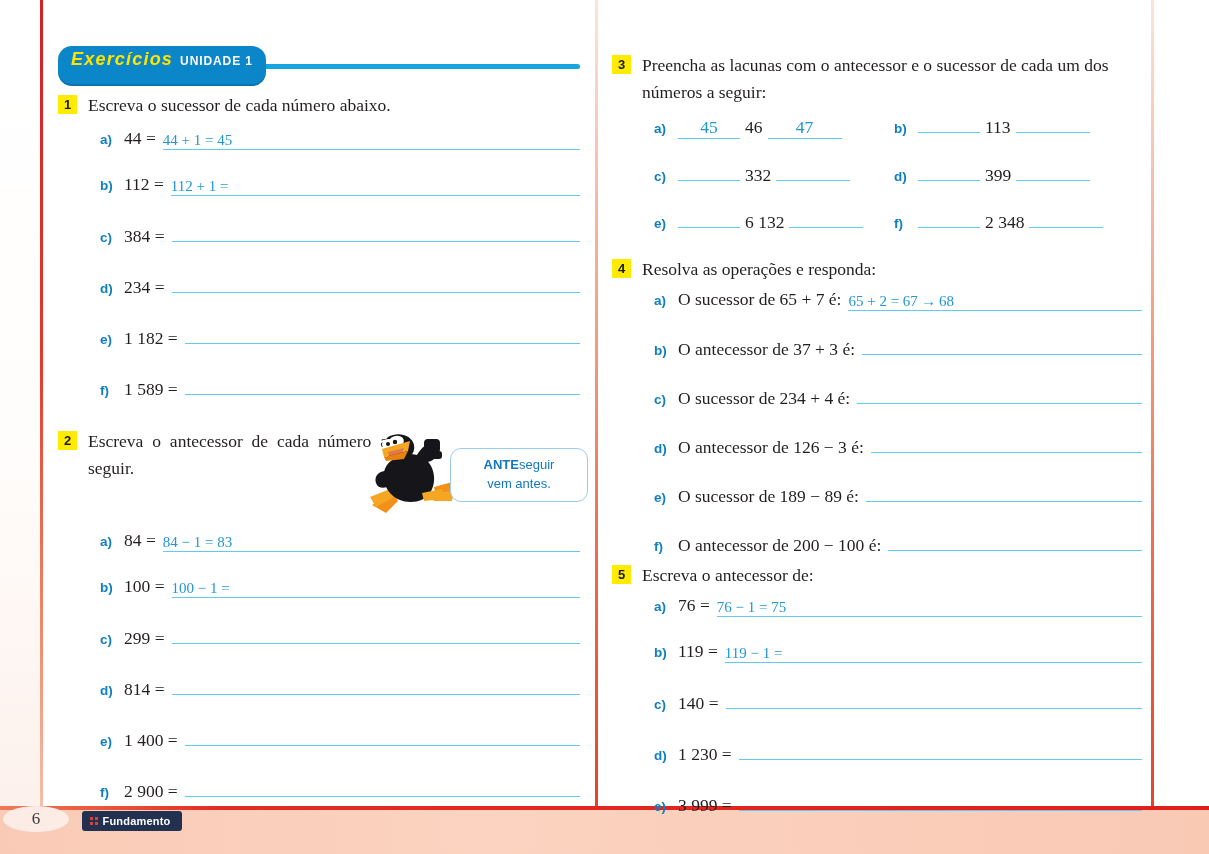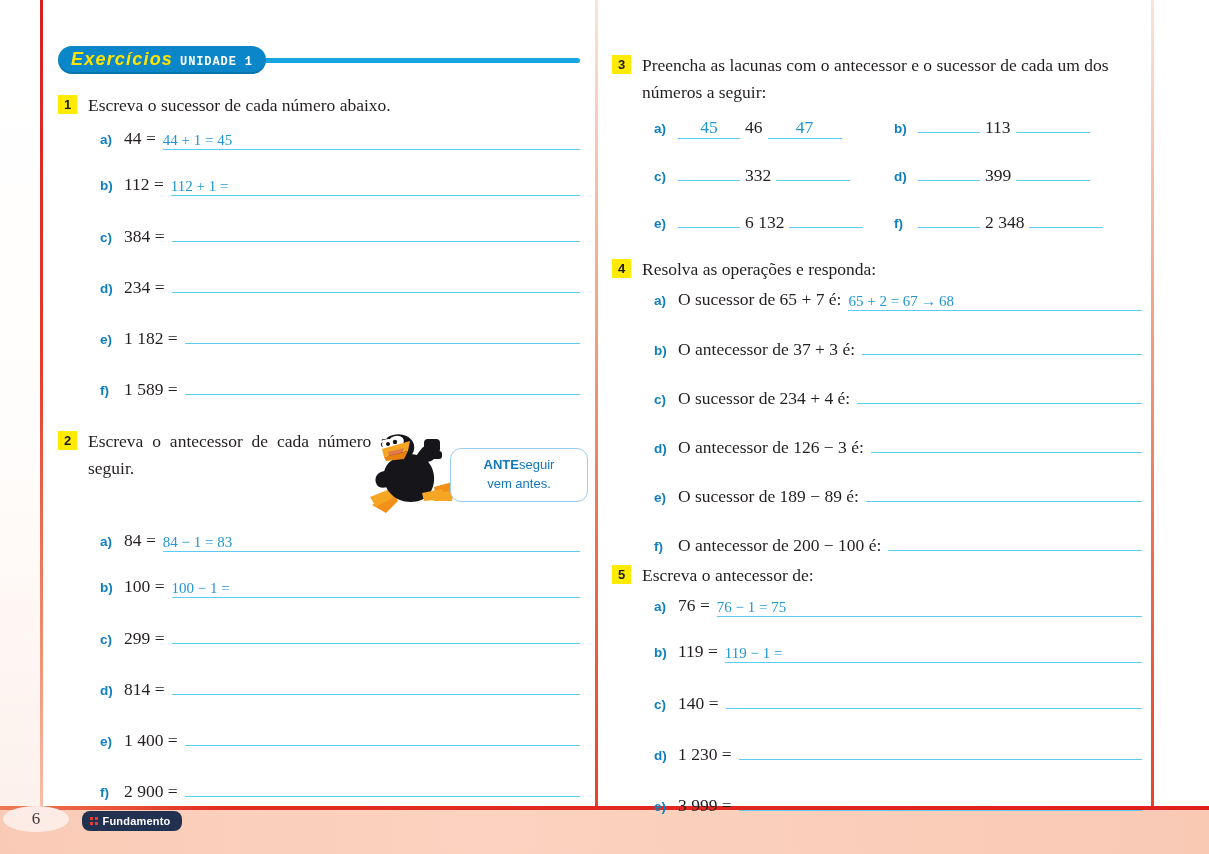--- a/index.html
+++ b/index.html
@@ -69,21 +69,21 @@
     justify-content: center;
     font-family: "Liberation Serif", serif;
     font-size: 17px;
     color: #3b3b3b;
   }
   .logo-pill {
     position: absolute;
     left: 82px; top: 811px;
     height: 20px;
     padding: 0 11px 0 8px;
-    border-radius: 8px;
+    border-radius: 3px;
     background: #22314f;
     color: #ffffff;
     font-family: "Liberation Sans", sans-serif;
     font-size: 11px;
     font-weight: bold;
     letter-spacing: .2px;
     display: flex;
     align-items: center;
     gap: 5px;
   }
@@ -108,38 +108,38 @@
   .banner-row {
     position: absolute;
     left: 0; top: 46px;
     width: 522px;
     display: flex;
     align-items: center;
   }
   .banner-pill {
     background: #0b86c8;
     border-radius: 14px;
-    padding: 3px 13px 4px 13px;
+    padding: 3px 13px 16px 13px;
     display: flex;
     align-items: baseline;
     gap: 7px;
     box-shadow: inset 0 -2px 0 rgba(0,0,0,.13);
     z-index: 2;
   }
   .banner-title {
     color: #ffe400;
     font-family: "Liberation Sans", sans-serif;
     font-weight: bold;
     font-style: italic;
     font-size: 18px;
     letter-spacing: 1.2px;
   }
   .banner-sub {
     color: #ffffff;
-    font-family: Liberation Mono, monospace;
+    font-family: Liberation Sans, sans-serif;
     font-weight: bold;
     font-size: 12px;
     letter-spacing: .9px;
   }
   .banner-tail {
     height: 5px;
     flex: 1;
     background: #16a5e0;
     margin-left: -6px;
     border-radius: 0 3px 3px 0;

